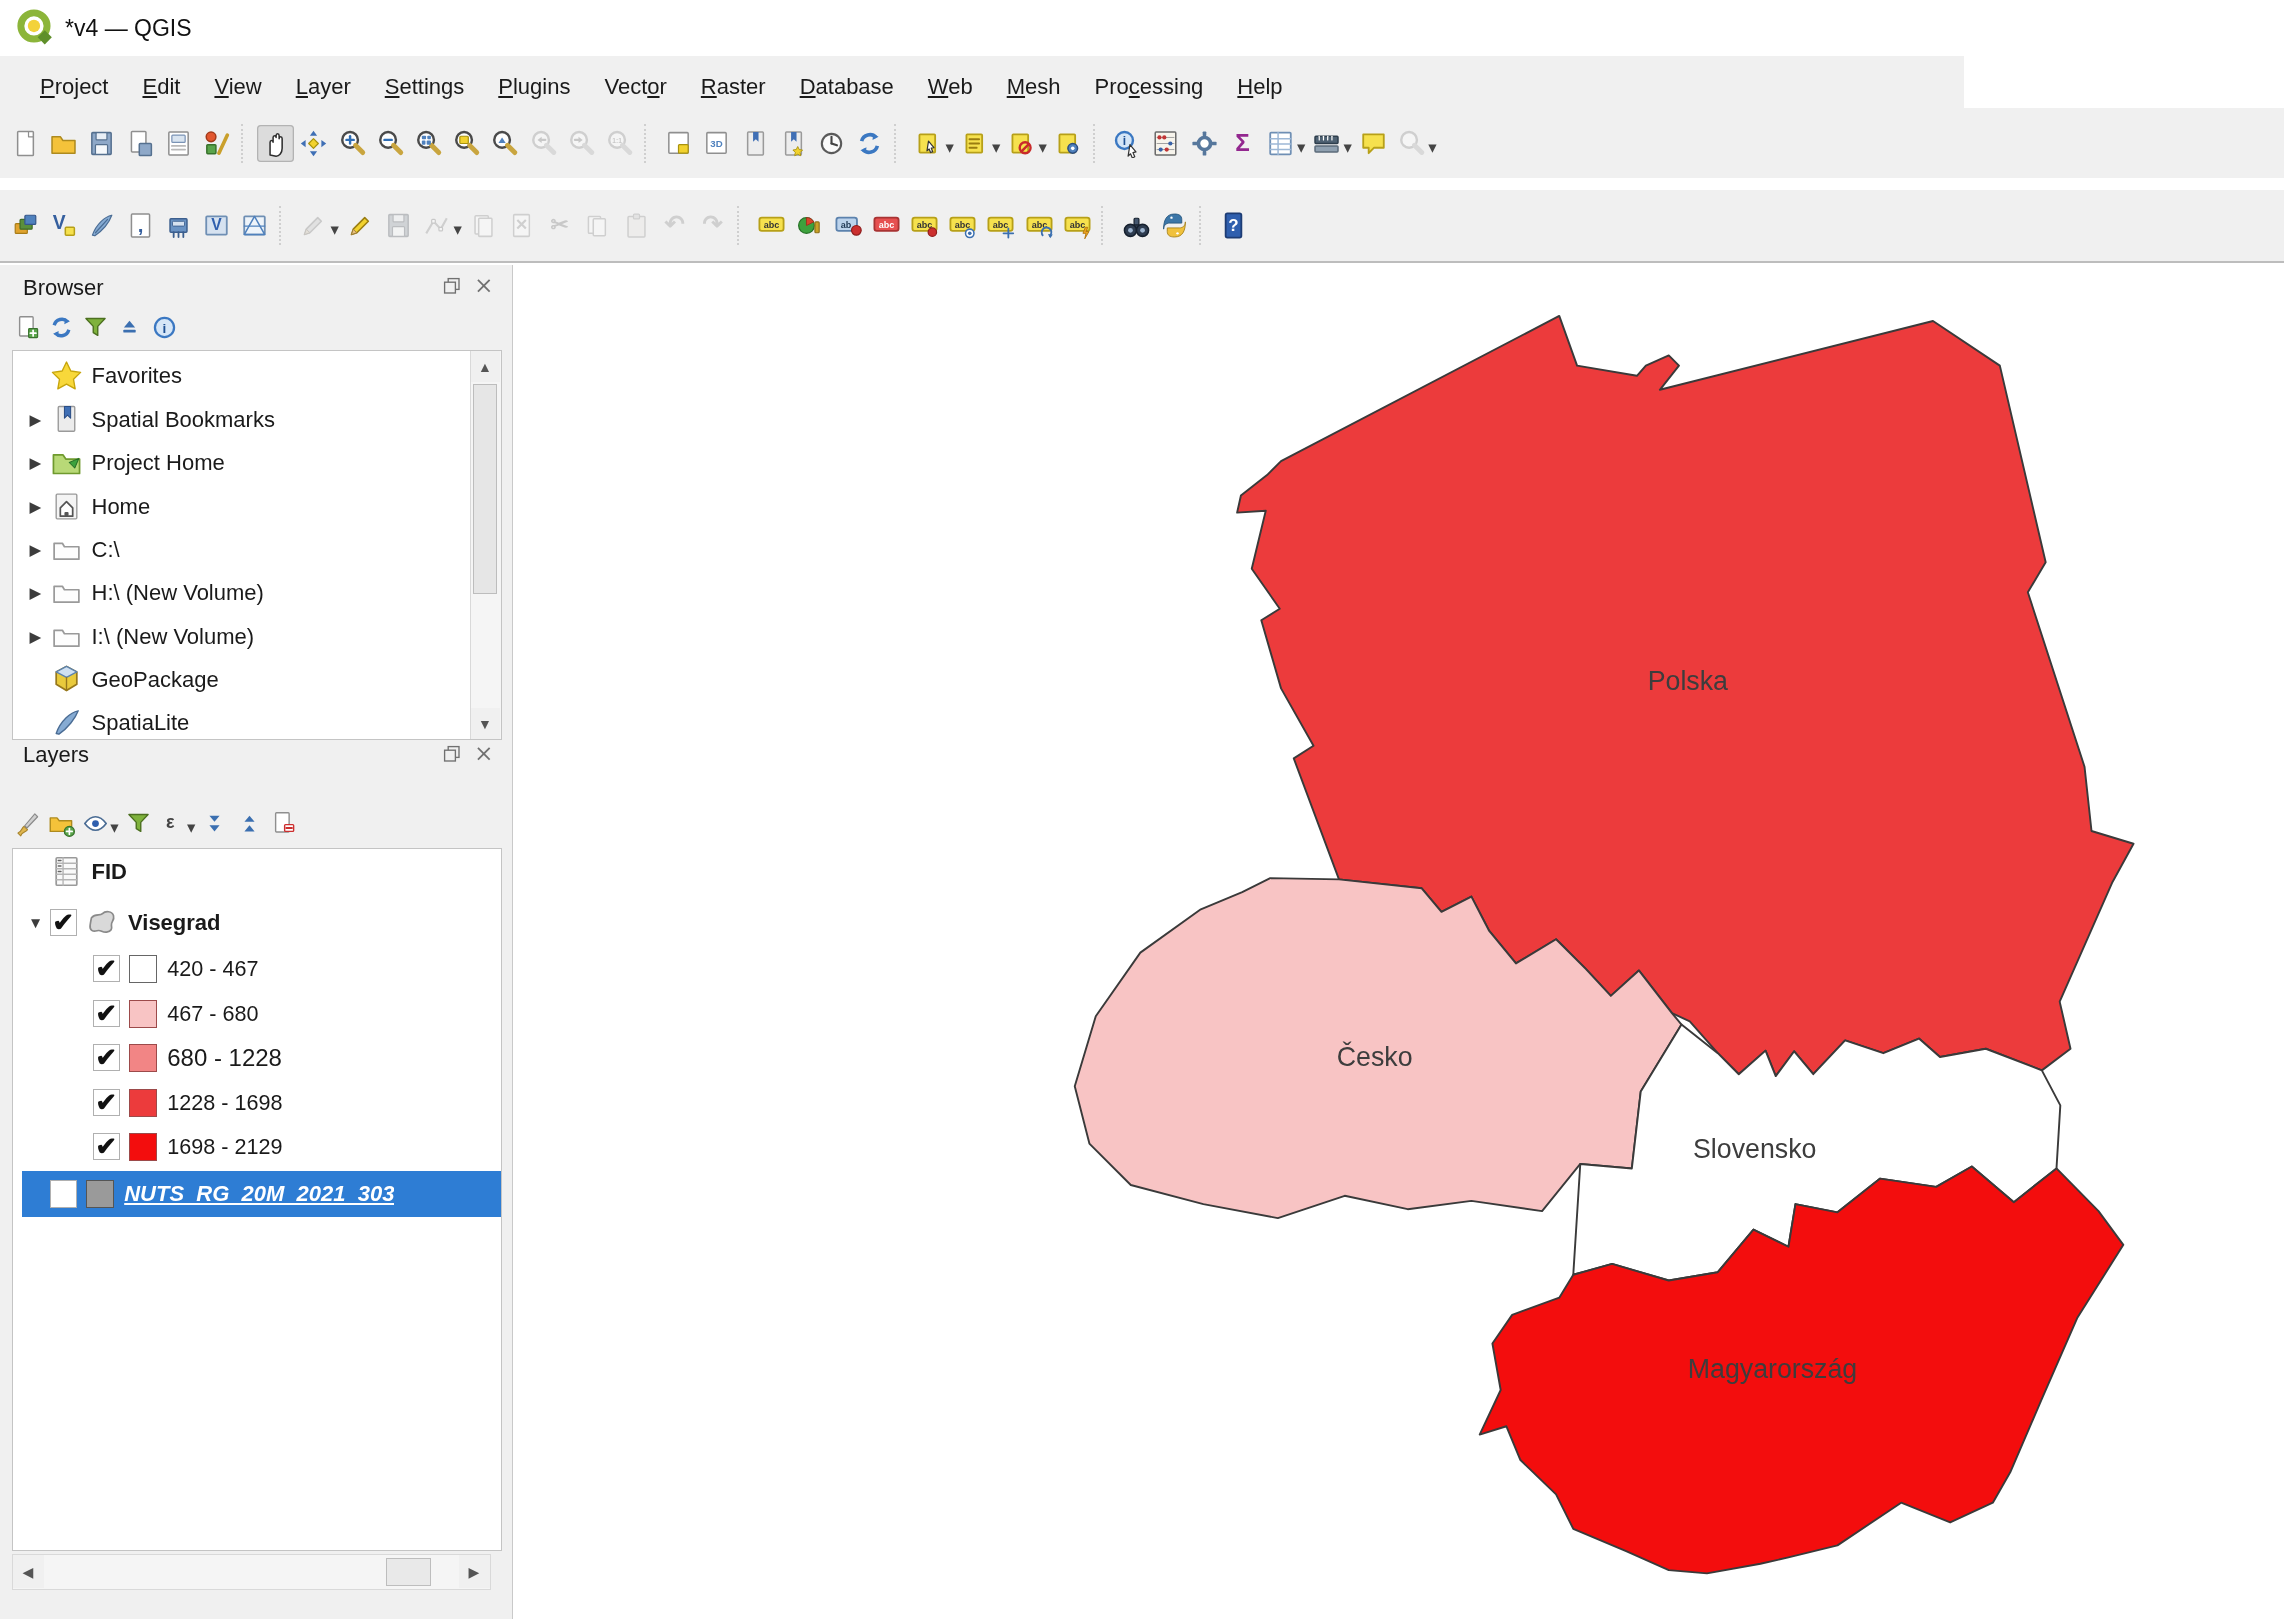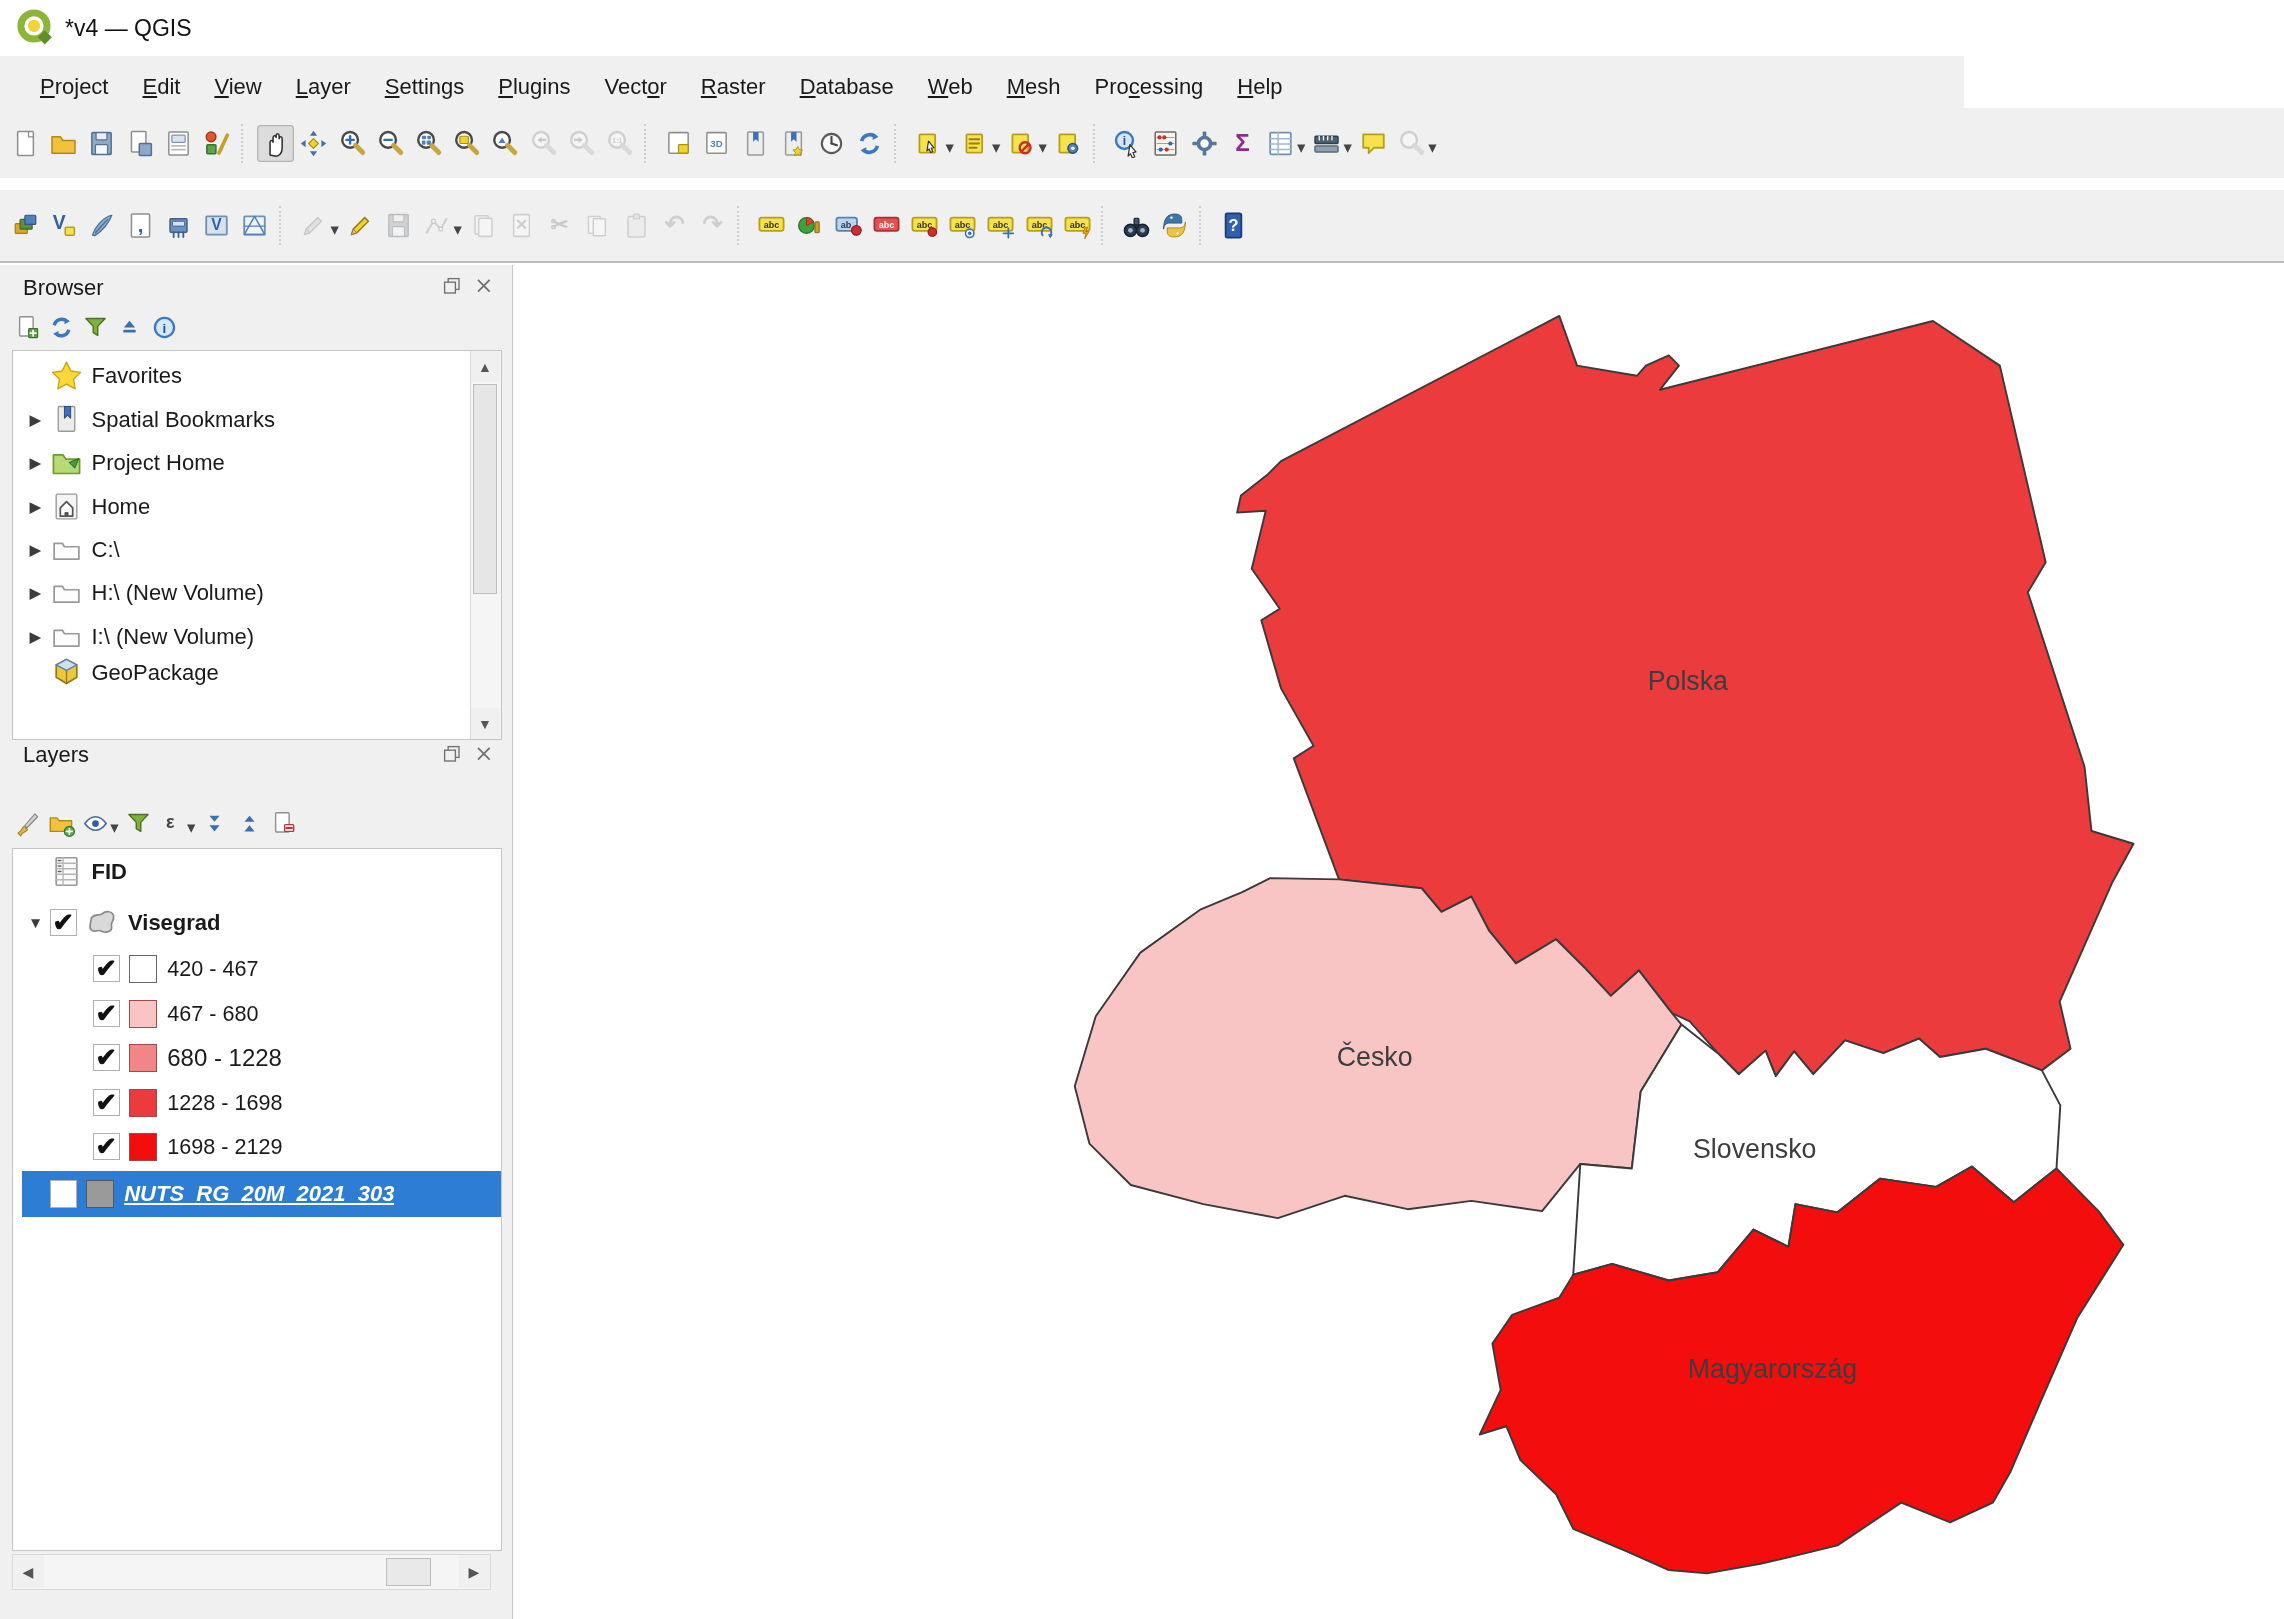--- a/index.html
+++ b/index.html
@@ -642,28 +642,35 @@
             </svg></span>
           <span class="tlabel">H:\ (New Volume)</span>
         </div>
         <div class="trow" style="top: 264px;">
           <span class="texp">▶</span>
           <span class="ticon"><svg viewBox="0 0 48 48" width="33" height="33">
               <path d="M6 15h12l3 5h21v18H6z" fill="#fdfdfd" stroke="#9a9a9a" stroke-width="2.5" stroke-linejoin="round"></path>
             </svg></span>
           <span class="tlabel">I:\ (New Volume)</span>
         </div>
-        <div class="trow" style="top: 300px;">
+        <div class="trow" style="top: 307px;">
           <span class="texp"></span>
           <span class="ticon"><svg viewBox="0 0 48 48" width="33" height="33">
               <path d="M24 5l15 8v18l-15 9-15-9V13z" fill="#e9ca3c" stroke="#97781c" stroke-width="2.5" stroke-linejoin="round"></path>
               <path d="M24 5l15 8-15 8-15-8z" fill="#cfe0f2" stroke="#5c82ad" stroke-width="2" stroke-linejoin="round"></path>
               <line x1="24" y1="21" x2="24" y2="40" stroke="#97781c" stroke-width="2" stroke-linecap="round"></line>
             </svg></span>
           <span class="tlabel">GeoPackage</span>
+        </div>
+        <div class="trow" style="top: 350px;">
+          <span class="texp"></span>
+          <span class="ticon"><svg viewBox="0 0 48 48" width="33" height="33">
+              <path d="M9 40C15 22 30 9 41 7c-4 11-15 25-28 34z" fill="#86abd3" stroke="#4a6c94" stroke-width="2" stroke-linejoin="round"></path>
+            </svg></span>
+          <span class="tlabel">SpatiaLite</span>
         </div>
       </div>
 
     <div id="splitter" style="top:475px"></div>
 
     <div class="phdr" style="top:470px">
       <span class="ptitle">Layers</span>
       <span class="pbtn" style="left:438px">
         <svg viewBox="0 0 48 48" width="21.6" height="21.6">
             <rect x="16" y="8" width="24" height="24" fill="none" stroke="#707070" stroke-width="3"></rect>

